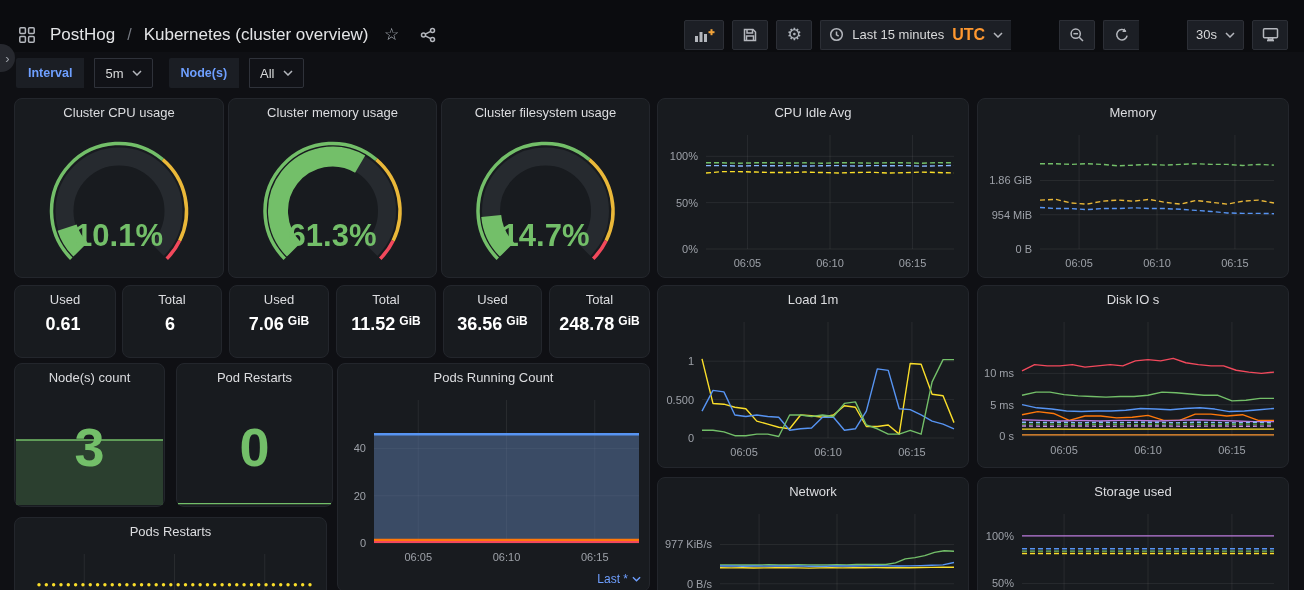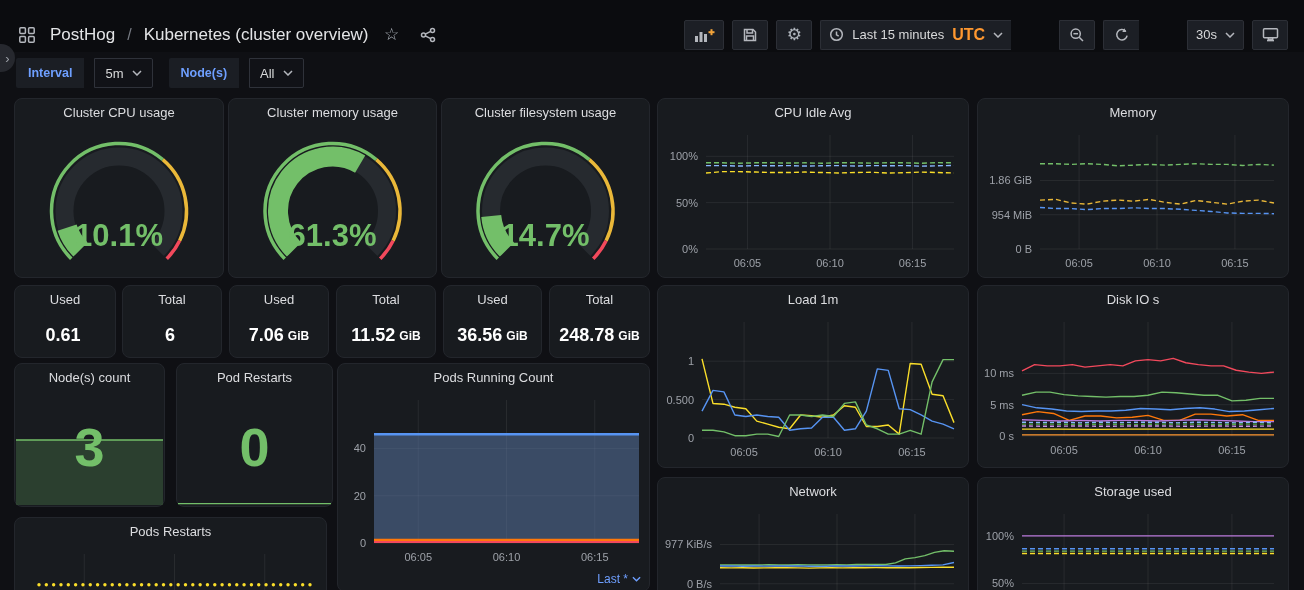--- a/index.html
+++ b/index.html
@@ -67,21 +67,21 @@
     height:28px; line-height:28px; text-align:center;
     font-size:13px; font-weight:500; color:#dcdde0;
     white-space:nowrap; overflow:hidden; cursor:pointer;
   }
   .chart-svg { position:absolute; left:0; top:28px; width:100%; height:calc(100% - 28px); }
   .chart-svg.with-legend { height:calc(100% - 52px); }
   .spark-svg { position:absolute; left:1px; right:1px; top:28px; bottom:1px; width:calc(100% - 2px); height:calc(100% - 29px); }
   svg text.tick { fill:#9da1a8; font-size:11px; font-family:"Liberation Sans", sans-serif; }
   svg text.gauge-value { fill:#73BF69; font-size:31px; font-weight:700; font-family:"Liberation Sans", sans-serif; }
   
-  .stat-body { position:absolute; left:0; right:0; top:28px; bottom:0; display:flex; align-items:center; justify-content:center; gap:4px; }
+  .stat-body { position:absolute; left:0; right:0; top:28px; bottom:0; display:flex; justify-content:center; gap:4px; }
   .stat-num { font-size:18px; font-weight:600; color:#ffffff; }
   .stat-unit { font-size:12px; font-weight:600; color:#ffffff; }
   .big-stat { position:absolute; left:0; right:0; top:24px; bottom:0; display:flex; align-items:center; justify-content:center; font-size:54px; font-weight:700; color:#73BF69; z-index:2; }
   .legend-row {
     position:absolute; right:8px; bottom:5px; display:flex; align-items:center; gap:4px;
     color:#6E9FFF; font-size:12px; cursor:pointer; z-index:2;justify-content:center;
   }
   .legend-row svg polyline { stroke:#6E9FFF; }
 </style>
 </head>

